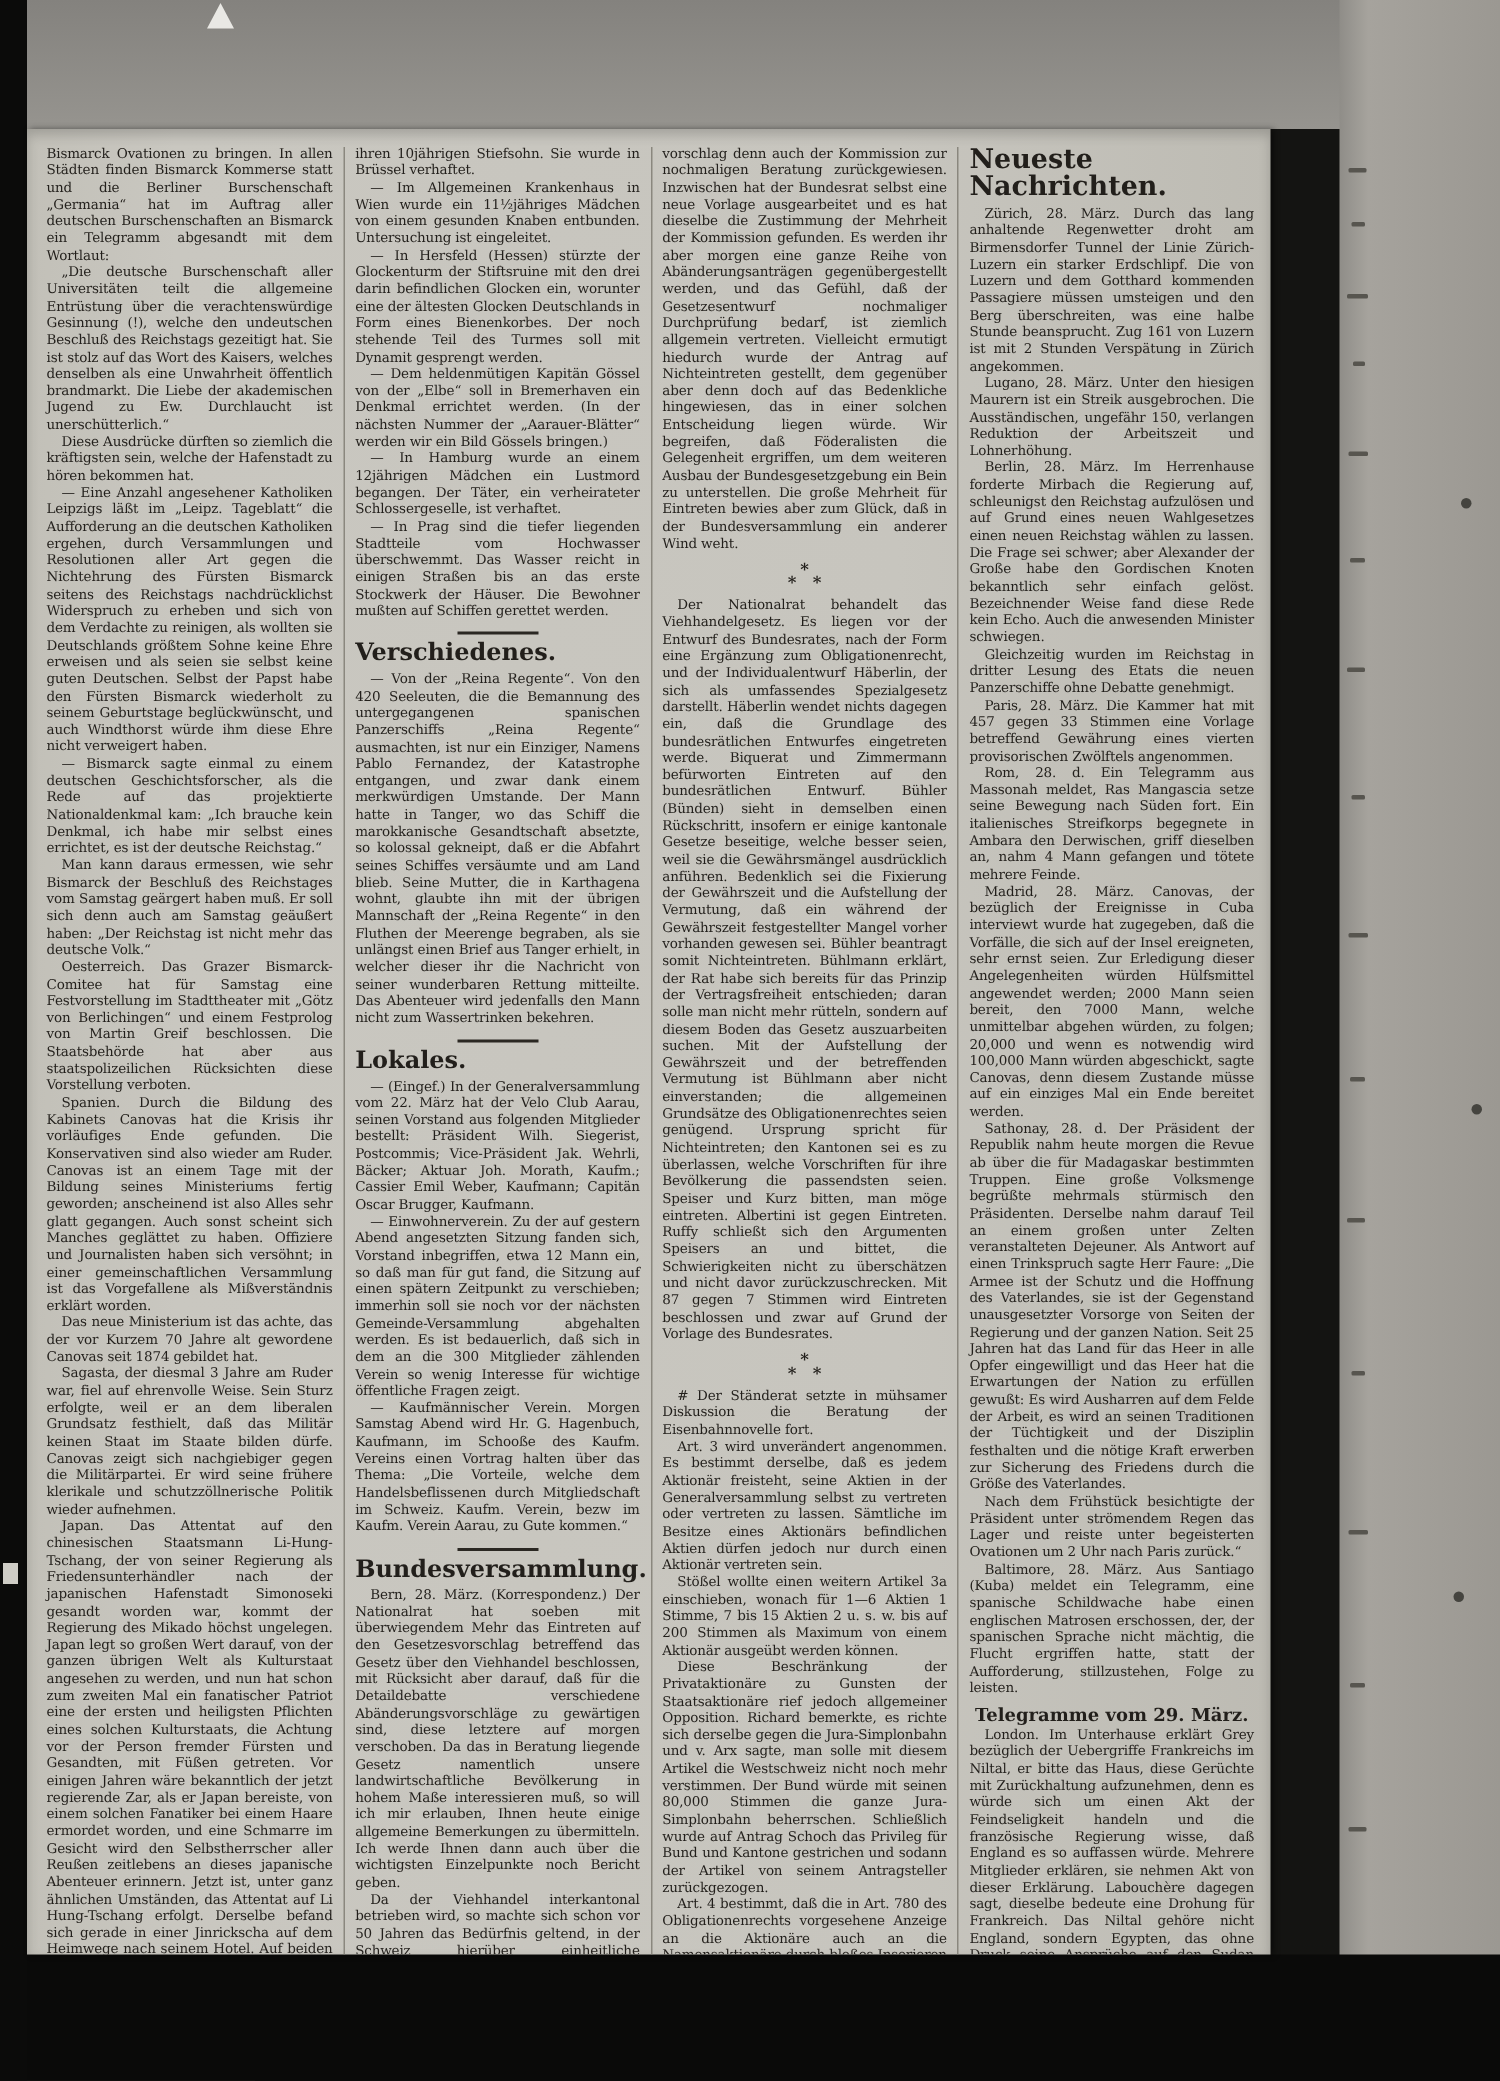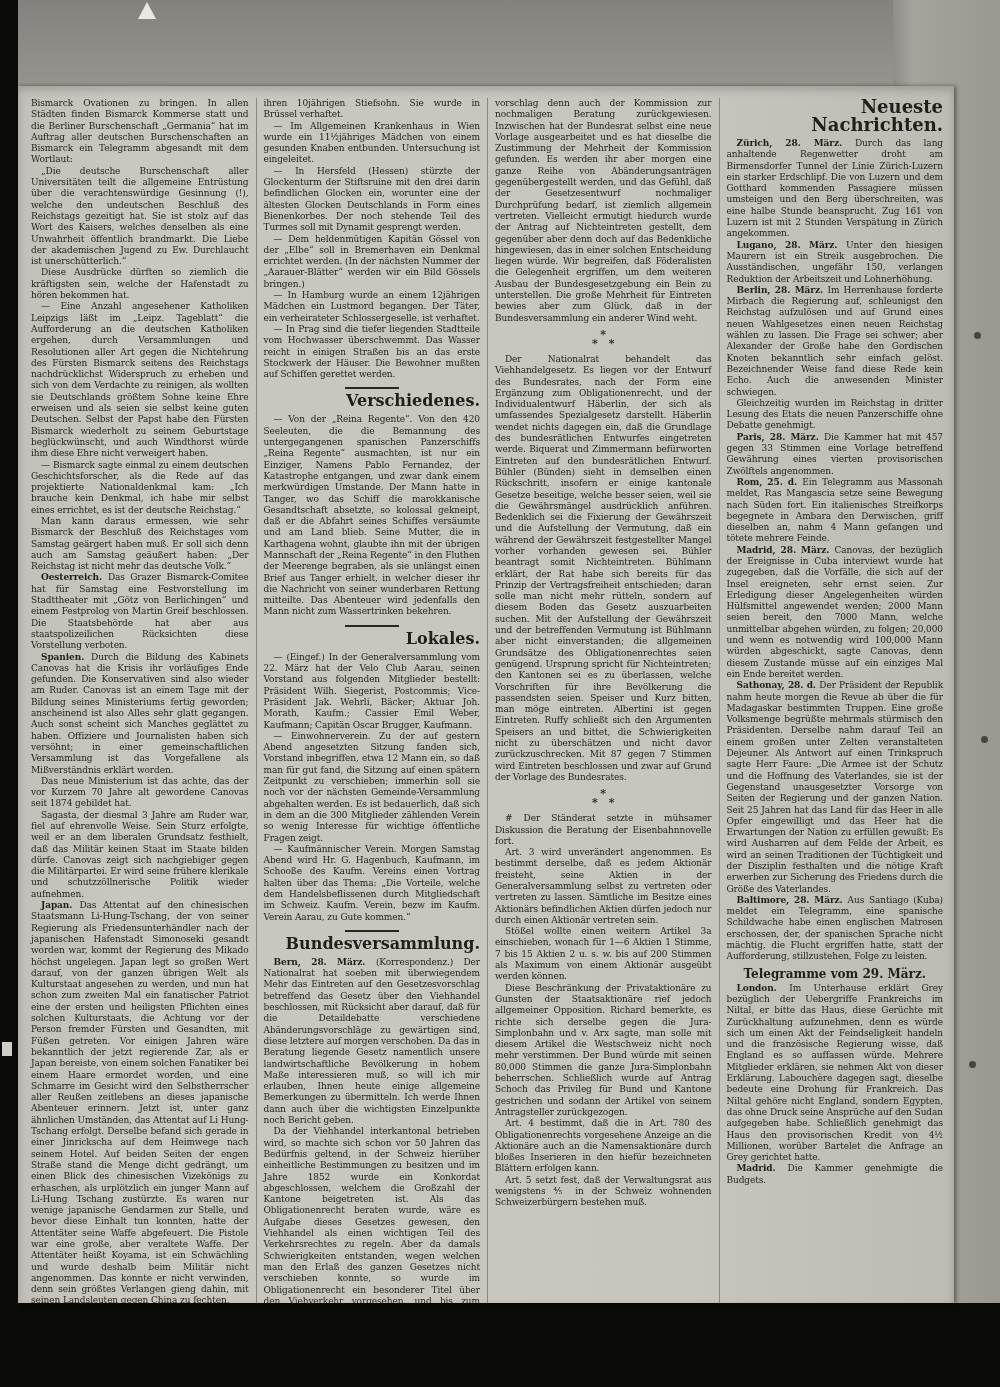--- a/index.html
+++ b/index.html
@@ -14,35 +14,35 @@
   .strip-left{position:absolute;left:0;top:0;width:18px;height:1387px;background:#0b0b0a;}
   .band-bottom{position:absolute;left:0;top:1303px;width:1000px;height:84px;background:#0a0a09;}
   .notch-triangle{position:absolute;left:138px;top:2px;width:0;height:0;
     border-left:9px solid transparent;border-right:9px solid transparent;border-bottom:17px solid #e9e8e4;}
   .left-speck{position:absolute;left:2px;top:1042px;width:10px;height:14px;background:#cfcdc6;}
   .film-mark{position:absolute;background:#57554f;height:3px;border-radius:1px;}
   .film-dot{position:absolute;background:#45443f;width:7px;height:7px;border-radius:50%;}
 
   
   .paper{
-    position:absolute;left:18px;top:86px;width:936px;height:1217px;
+    position:absolute;left:18px;top:86px;width:829px;height:1217px;
     background:linear-gradient(90deg,#c2c0b8,#c9c7c0 12%,#c7c5be 70%,#bdbbb3);
     box-shadow:2px 0 4px rgba(0,0,0,.45), inset 0 4px 8px rgba(0,0,0,.18);
     box-sizing:border-box;padding:12px 4px 0 6px;overflow:hidden;
     color:#221f1b;
   }
   .columns{display:flex;height:100%;}
   .col{width:25%;box-sizing:border-box;padding:0 7px;overflow:hidden;height:100%;}
   .col + .col{border-left:1px solid #8a877e;}
 
   .para{margin:0;text-align:justify;text-indent:10px;font-size:9px;line-height:11.3px;letter-spacing:-0.1px;}
   .para.noindent{text-indent:0;}
-  .lead{font-weight:bold;}
+  .lead{font-weight:normal;}
   .heading-rule{width:54px;border-top:2px solid #2a2722;margin:7px auto 3px;}
-  .section-heading{margin:1px 0 4px;text-align:right;font-weight:bold;font-size:16px;line-height:18px;}
+  .section-heading{margin:1px 0 4px;text-align:left;font-weight:bold;font-size:16px;line-height:18px;}
   .section-heading.large{font-size:18px;margin-top:0;}
   .sub-heading{margin:4px 0 2px;text-align:center;font-weight:bold;font-size:12px;}
   .stars{text-align:center;white-space:pre-line;font-size:11px;line-height:9px;margin:6px 0;font-weight:bold;}
 </style>
 </head>
 <body>
 
 <div id="scan-root">
   <div class="band-top"></div>
   <div class="band-right"></div>
@@ -119,23 +119,24 @@
           <p class="para">Art. 4 bestimmt, daß die in Art. 780 des Obligationenrechts vorgesehene Anzeige an die Aktionäre auch an die Namensaktionäre durch bloßes Inserieren in den hiefür bezeichneten Blättern erfolgen kann.</p>
           <p class="para">Art. 5 setzt fest, daß der Verwaltungsrat aus wenigstens ⅘ in der Schweiz wohnenden Schweizerbürgern bestehen muß.</p>
         </div>
         <div class="col">
           <h2 class="section-heading large">Neueste Nachrichten.</h2>
           <p class="para"><b class="lead">Zürich, 28. März. </b>Durch das lang anhaltende Regenwetter droht am Birmensdorfer Tunnel der Linie Zürich-Luzern ein starker Erdschlipf. Die von Luzern und dem Gotthard kommenden Passagiere müssen umsteigen und den Berg überschreiten, was eine halbe Stunde beansprucht. Zug 161 von Luzern ist mit 2 Stunden Verspätung in Zürich angekommen.</p>
           <p class="para"><b class="lead">Lugano, 28. März. </b>Unter den hiesigen Maurern ist ein Streik ausgebrochen. Die Ausständischen, ungefähr 150, verlangen Reduktion der Arbeitszeit und Lohnerhöhung.</p>
           <p class="para"><b class="lead">Berlin, 28. März. </b>Im Herrenhause forderte Mirbach die Regierung auf, schleunigst den Reichstag aufzulösen und auf Grund eines neuen Wahlgesetzes einen neuen Reichstag wählen zu lassen. Die Frage sei schwer; aber Alexander der Große habe den Gordischen Knoten bekanntlich sehr einfach gelöst. Bezeichnender Weise fand diese Rede kein Echo. Auch die anwesenden Minister schwiegen.</p>
           <p class="para">Gleichzeitig wurden im Reichstag in dritter Lesung des Etats die neuen Panzerschiffe ohne Debatte genehmigt.</p>
           <p class="para"><b class="lead">Paris, 28. März. </b>Die Kammer hat mit 457 gegen 33 Stimmen eine Vorlage betreffend Gewährung eines vierten provisorischen Zwölftels angenommen.</p>
-          <p class="para"><b class="lead">Rom, 25. d. </b>Ein Telegramm aus Massonah meldet, Ras Mangascia setze seine Bewegung nach Süden fort. Ein italienisches Streifkorps begegnete in Ambara den Derwischen, griff dieselben an, nahm 4 Mann gefangen und tötete mehrere Feinde.</p>
+          <p class="para"><b class="lead">Rom, 28. d. </b>Ein Telegramm aus Massonah meldet, Ras Mangascia setze seine Bewegung nach Süden fort. Ein italienisches Streifkorps begegnete in Ambara den Derwischen, griff dieselben an, nahm 4 Mann gefangen und tötete mehrere Feinde.</p>
           <p class="para"><b class="lead">Madrid, 28. März. </b>Canovas, der bezüglich der Ereignisse in Cuba interviewt wurde hat zugegeben, daß die Vorfälle, die sich auf der Insel ereigneten, sehr ernst seien. Zur Erledigung dieser Angelegenheiten würden Hülfsmittel angewendet werden; 2000 Mann seien bereit, den 7000 Mann, welche unmittelbar abgehen würden, zu folgen; 20,000 und wenn es notwendig wird 100,000 Mann würden abgeschickt, sagte Canovas, denn diesem Zustande müsse auf ein einziges Mal ein Ende bereitet werden.</p>
           <p class="para"><b class="lead">Sathonay, 28. d. </b>Der Präsident der Republik nahm heute morgen die Revue ab über die für Madagaskar bestimmten Truppen. Eine große Volksmenge begrüßte mehrmals stürmisch den Präsidenten. Derselbe nahm darauf Teil an einem großen unter Zelten veranstalteten Dejeuner. Als Antwort auf einen Trinkspruch sagte Herr Faure: „Die Armee ist der Schutz und die Hoffnung des Vaterlandes, sie ist der Gegenstand unausgesetzter Vorsorge von Seiten der Regierung und der ganzen Nation. Seit 25 Jahren hat das Land für das Heer in alle Opfer eingewilligt und das Heer hat die Erwartungen der Nation zu erfüllen gewußt: Es wird Ausharren auf dem Felde der Arbeit, es wird an seinen Traditionen der Tüchtigkeit und der Disziplin festhalten und die nötige Kraft erwerben zur Sicherung des Friedens durch die Größe des Vaterlandes.</p>
+          <p class="para">Nach dem Frühstück besichtigte der Präsident unter strömendem Regen das Lager und reiste unter begeisterten Ovationen um 2 Uhr nach Paris zurück.“</p>
           <p class="para"><b class="lead">Baltimore, 28. März. </b>Aus Santiago (Kuba) meldet ein Telegramm, eine spanische Schildwache habe einen englischen Matrosen erschossen, der, der spanischen Sprache nicht mächtig, die Flucht ergriffen hatte, statt der Aufforderung, stillzustehen, Folge zu leisten.</p>
           <h3 class="sub-heading">Telegramme vom 29. März.</h3>
           <p class="para"><b class="lead">London. </b>Im Unterhause erklärt Grey bezüglich der Uebergriffe Frankreichs im Niltal, er bitte das Haus, diese Gerüchte mit Zurückhaltung aufzunehmen, denn es würde sich um einen Akt der Feindseligkeit handeln und die französische Regierung wisse, daß England es so auffassen würde. Mehrere Mitglieder erklären, sie nehmen Akt von dieser Erklärung. Labouchère dagegen sagt, dieselbe bedeute eine Drohung für Frankreich. Das Niltal gehöre nicht England, sondern Egypten, das ohne Druck seine Ansprüche auf den Sudan aufgegeben habe. Schließlich genehmigt das Haus den provisorischen Kredit von 4½ Millionen, worüber Bartelet die Anfrage an Grey gerichtet hatte.</p>
           <p class="para"><b class="lead">Madrid. </b>Die Kammer genehmigte die Budgets.</p>
         </div>
       </div>
   </div>
 </div>
 
 </body></html>

